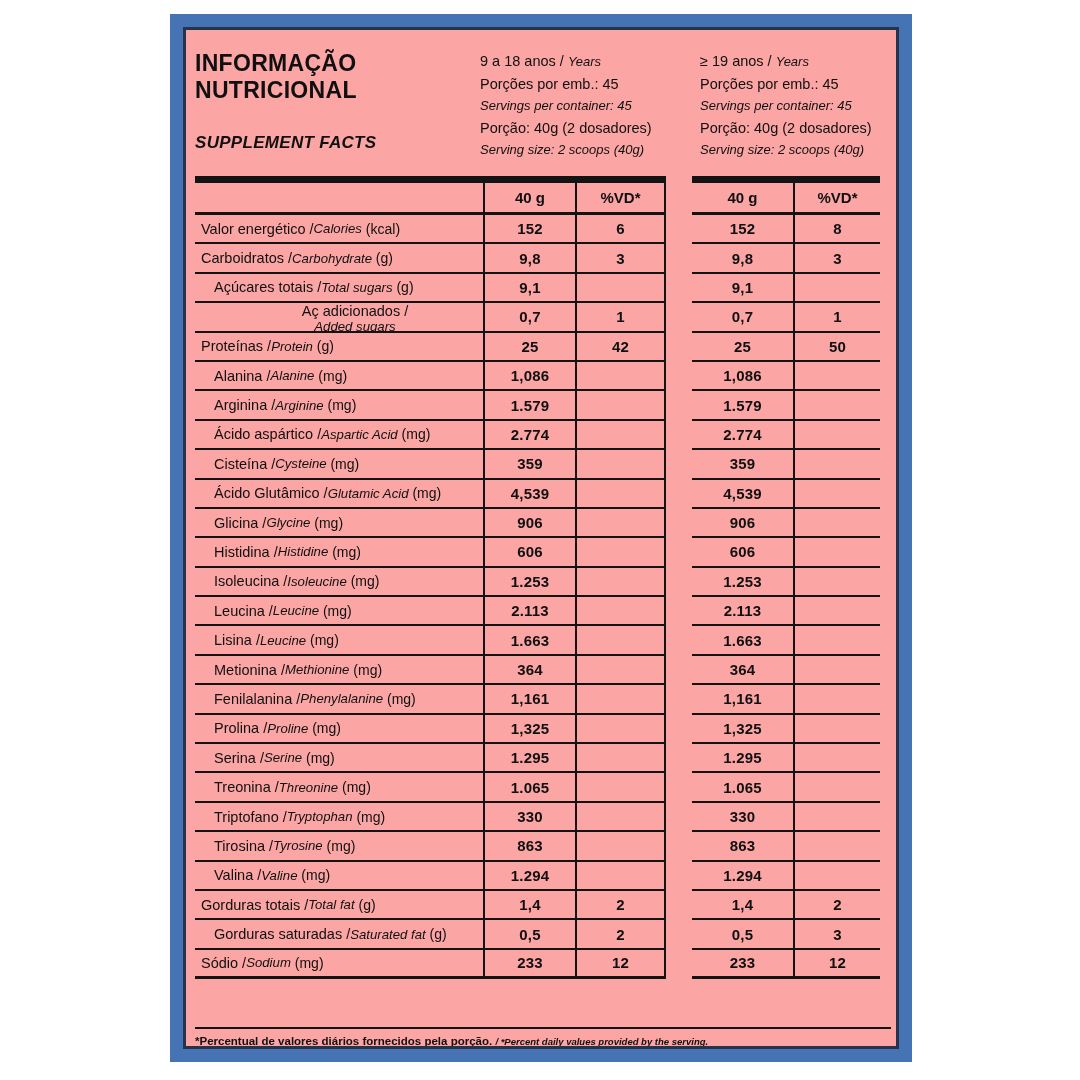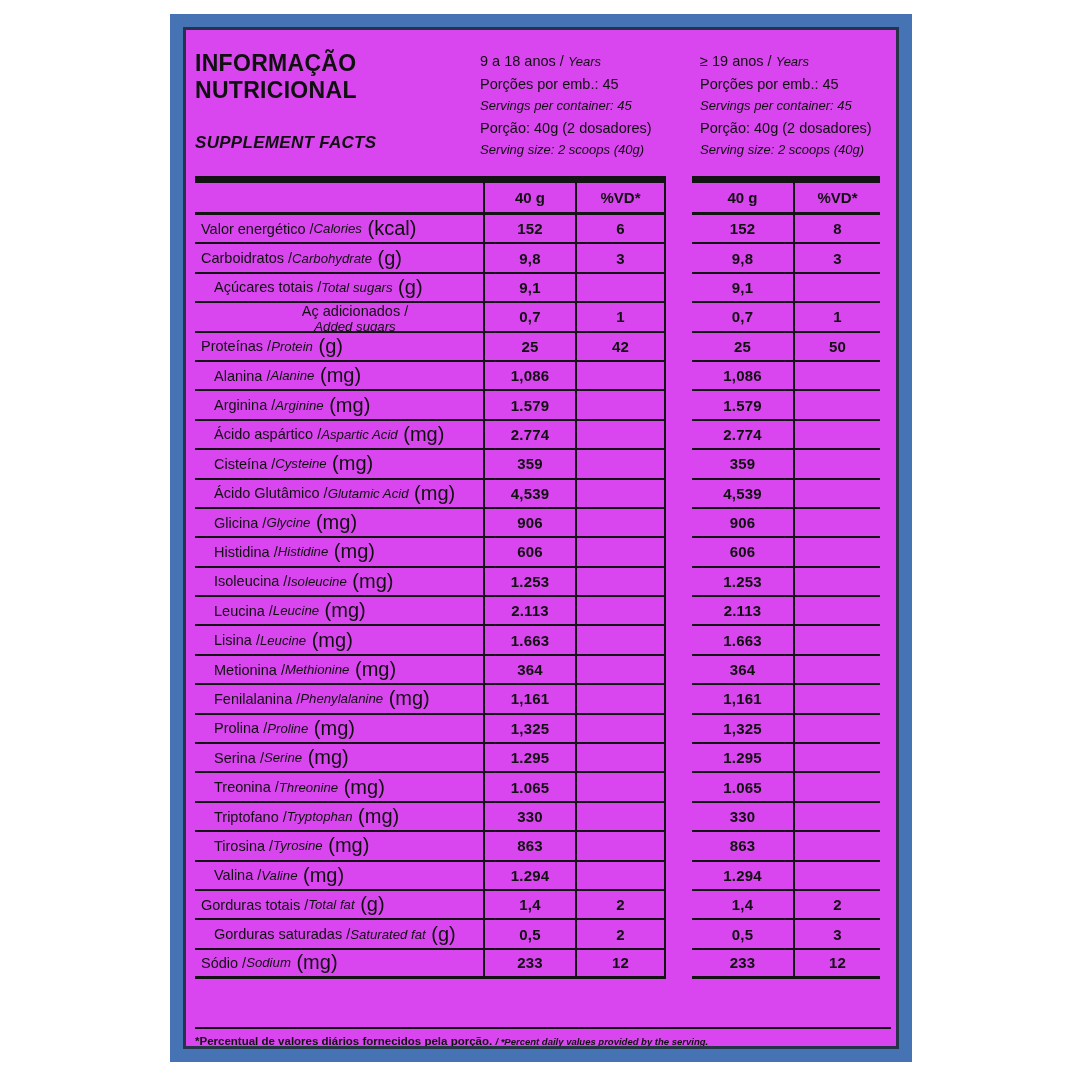--- a/index.html
+++ b/index.html
@@ -7,21 +7,21 @@
     width:1080px;height:1080px;background:#ffffff;position:relative;
     font-family:"Liberation Sans", sans-serif;color:#101010;
     -webkit-font-smoothing:antialiased;
   }
   .frame{
     position:absolute;left:170px;top:14px;width:742px;height:1048px;
     box-sizing:border-box;border:13px solid #4573b4;background:#fff;
   }
   .frame-inner{
     width:100%;height:100%;box-sizing:border-box;border:3px solid #27324b;
-    position:relative;background:#d946ef;overflow:hidden;
+    position:relative;background:#fca5a5;overflow:hidden;
   }
   .title{
     position:absolute;left:9px;top:20px;font-size:23px;font-weight:bold;
     line-height:27px;letter-spacing:.3px;
   }
   .subtitle{
     position:absolute;left:9px;top:103px;font-size:17px;font-weight:bold;
     font-style:italic;letter-spacing:.3px;
   }
   .ginfo{position:absolute;top:20px;width:215px;font-size:14.5px;line-height:22px;white-space:nowrap}
@@ -48,21 +48,21 @@
   .hrow .cell.wgap,.row .cell.wgap{border:0}
   .row .cell{
     height:29.4px;border-bottom:2px solid #131313;
     display:flex;align-items:center;overflow:hidden;
   }
   .row:last-child .cell{border-bottom-width:3px}
   .row:last-child .cell.wgap{border:0}
   .num{justify-content:center;font-weight:bold;font-size:15px;letter-spacing:.2px}
   .labelcell{font-size:14.5px;white-space:nowrap}
   .labelcell .en{font-style:italic;font-size:13.2px}
-  .labelcell .unit{font-size:20px}
+  .labelcell .unit{font-size:14px}
 
   .fn1{
     position:absolute;left:9px;top:953px;width:696px;font-size:13.5px;
     line-height:17.5px;font-weight:bold;
   }
   .fn1 .en{font-style:italic}
   .rule{position:absolute;left:9px;top:997px;width:696px;height:2px;background:#131313}
   .fn2{position:absolute;left:9px;top:1005px;width:696px;font-size:11.5px;font-weight:bold}
   .fn2 .en{font-style:italic;font-size:9.5px}
 </style>

